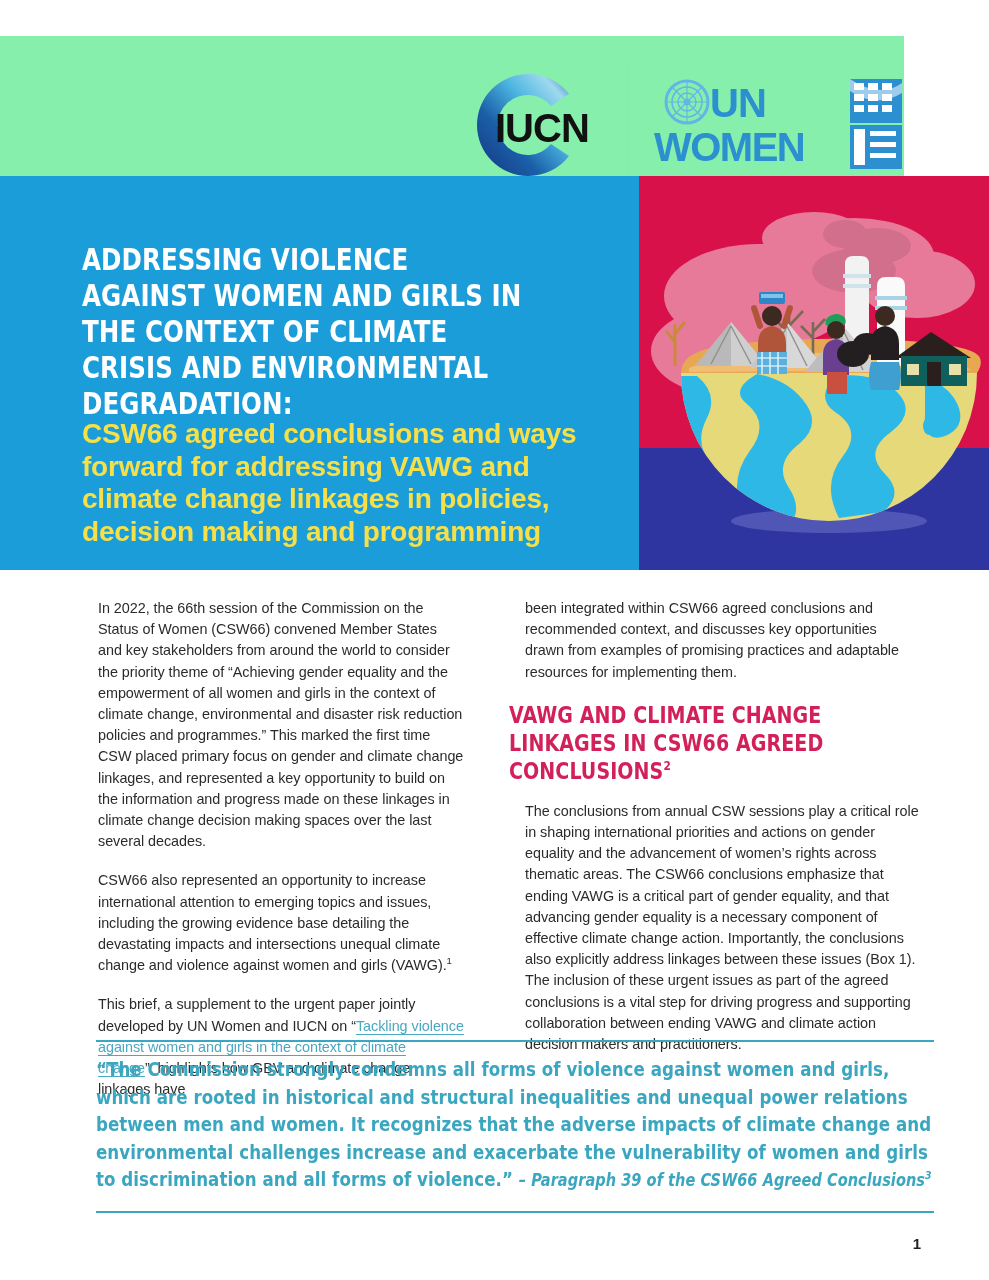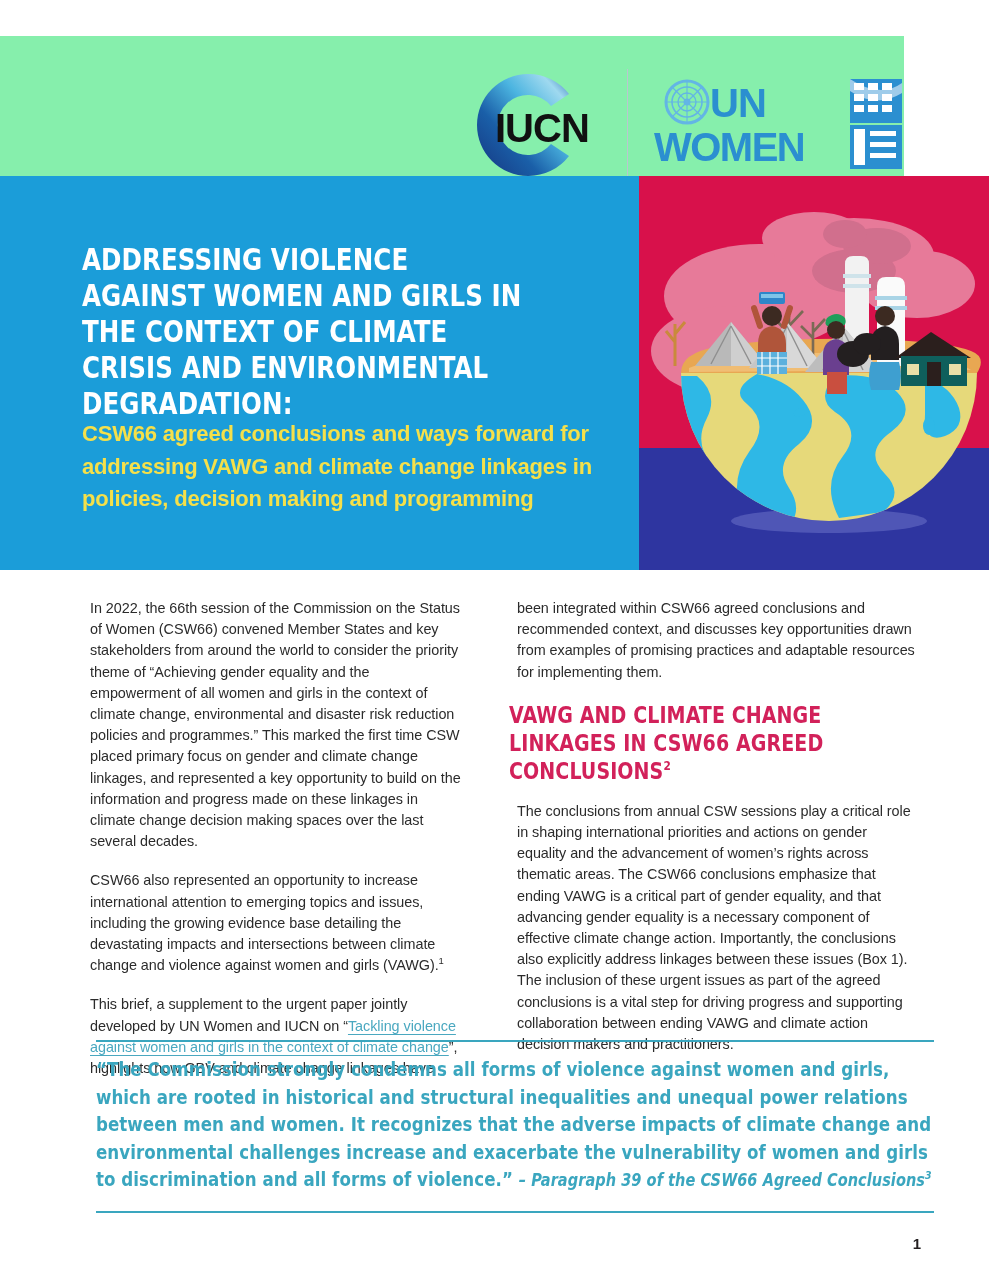--- a/index.html
+++ b/index.html
@@ -72,42 +72,42 @@
     transform: scaleX(0.88);
     transform-origin: left top;
   }
   .hero-sub {
     position: absolute;
     left: 82px; top: 242px;
     width: 540px;
     color: #f5e04a;
     font-family: "Liberation Sans", sans-serif;
     font-weight: bold;
-    font-size: 22px;
+    font-size: 28px;
     line-height: 32.5px;
     letter-spacing: -0.2px;
   }
 
   
   .columns {
     position: absolute;
     left: 0; top: 598px;
     width: 989px;
   }
   .col {
     position: absolute;
     top: 0;
     font-size: 14.4px;
     line-height: 21.2px;
     color: #2b2b2b;
     letter-spacing: -0.05px;
   }
   .col-left  { left: 82px;  width: 382px; }
   .col-right { left: 509px; width: 410px; }
-  .col p { margin: 0 0 18px 8px; }
+  .col p { margin: 0 0 18px 16px; }
   .col p:last-child { margin-bottom: 0; }
 
   sup {
     font-size: 9.5px;
     vertical-align: super;
     line-height: 0;
   }
 
   a.doclink {
     color: #4aa8c0;
@@ -345,21 +345,21 @@
 
   <h1 class="hero-title">ADDRESSING VIOLENCE AGAINST WOMEN AND GIRLS IN THE CONTEXT OF CLIMATE CRISIS AND ENVIRONMENTAL DEGRADATION:</h1>
   <div class="hero-sub">CSW66 agreed conclusions and ways forward for addressing VAWG and climate change linkages in policies, decision making and programming</div>
 </div>
 
 <div class="columns">
 
   <div class="col col-left">
     <p>In 2022, the 66th session of the Commission on the Status of Women (CSW66) convened Member States and key stakeholders from around the world to consider the priority theme of “Achieving gender equality and the empowerment of all women and girls in the context of climate change, environmental and disaster risk reduction policies and programmes.” This marked the first time CSW placed primary focus on gender and climate change linkages, and represented a key opportunity to build on the information and progress made on these linkages in climate change decision making spaces over the last several decades.</p>
 
-    <p><span>CSW66 also represented an opportunity to increase international attention to emerging topics and issues, including the growing evidence base detailing the devastating impacts and intersections between climate change and violence against women and girls (VAWG).</span><sup>1</sup></p>
+    <p><span>CSW66 also represented an opportunity to increase international attention to emerging topics and issues, including the growing evidence base detailing the devastating impacts and intersections unequal climate change and violence against women and girls (VAWG).</span><sup>1</sup></p>
 
     <p><span>This brief, a supplement to the urgent paper jointly developed by UN Women and IUCN on “</span><a class="doclink" href="#">Tackling violence against women and girls in the context of climate change</a><span>”, highlights how GBV and climate change linkages have</span></p>
   </div>
 
   <div class="col col-right">
     <p>been integrated within CSW66 agreed conclusions and recommended context, and discusses key opportunities drawn from examples of promising practices and adaptable resources for implementing them.</p>
 
     <h2 class="section-head"><span>VAWG AND CLIMATE CHANGE LINKAGES IN CSW66 AGREED CONCLUSIONS</span><sup>2</sup></h2>
 
     <p>The conclusions from annual CSW sessions play a critical role in shaping international priorities and actions on gender equality and the advancement of women’s rights across thematic areas. The CSW66 conclusions emphasize that ending VAWG is a critical part of gender equality, and that advancing gender equality is a necessary component of effective climate change action. Importantly, the conclusions also explicitly address linkages between these issues (Box 1). The inclusion of these urgent issues as part of the agreed conclusions is a vital step for driving progress and supporting collaboration between ending VAWG and climate action decision makers and practitioners.</p>

